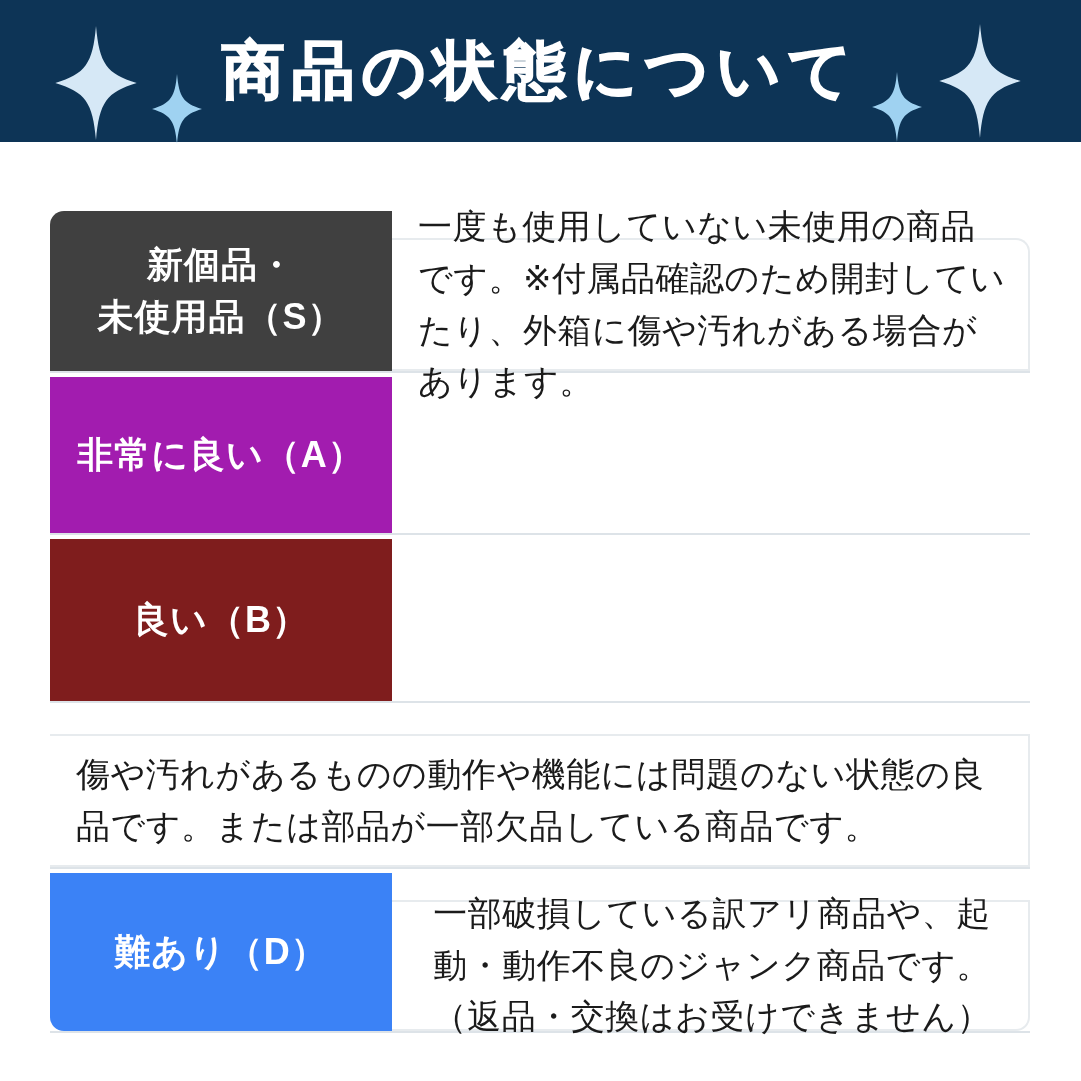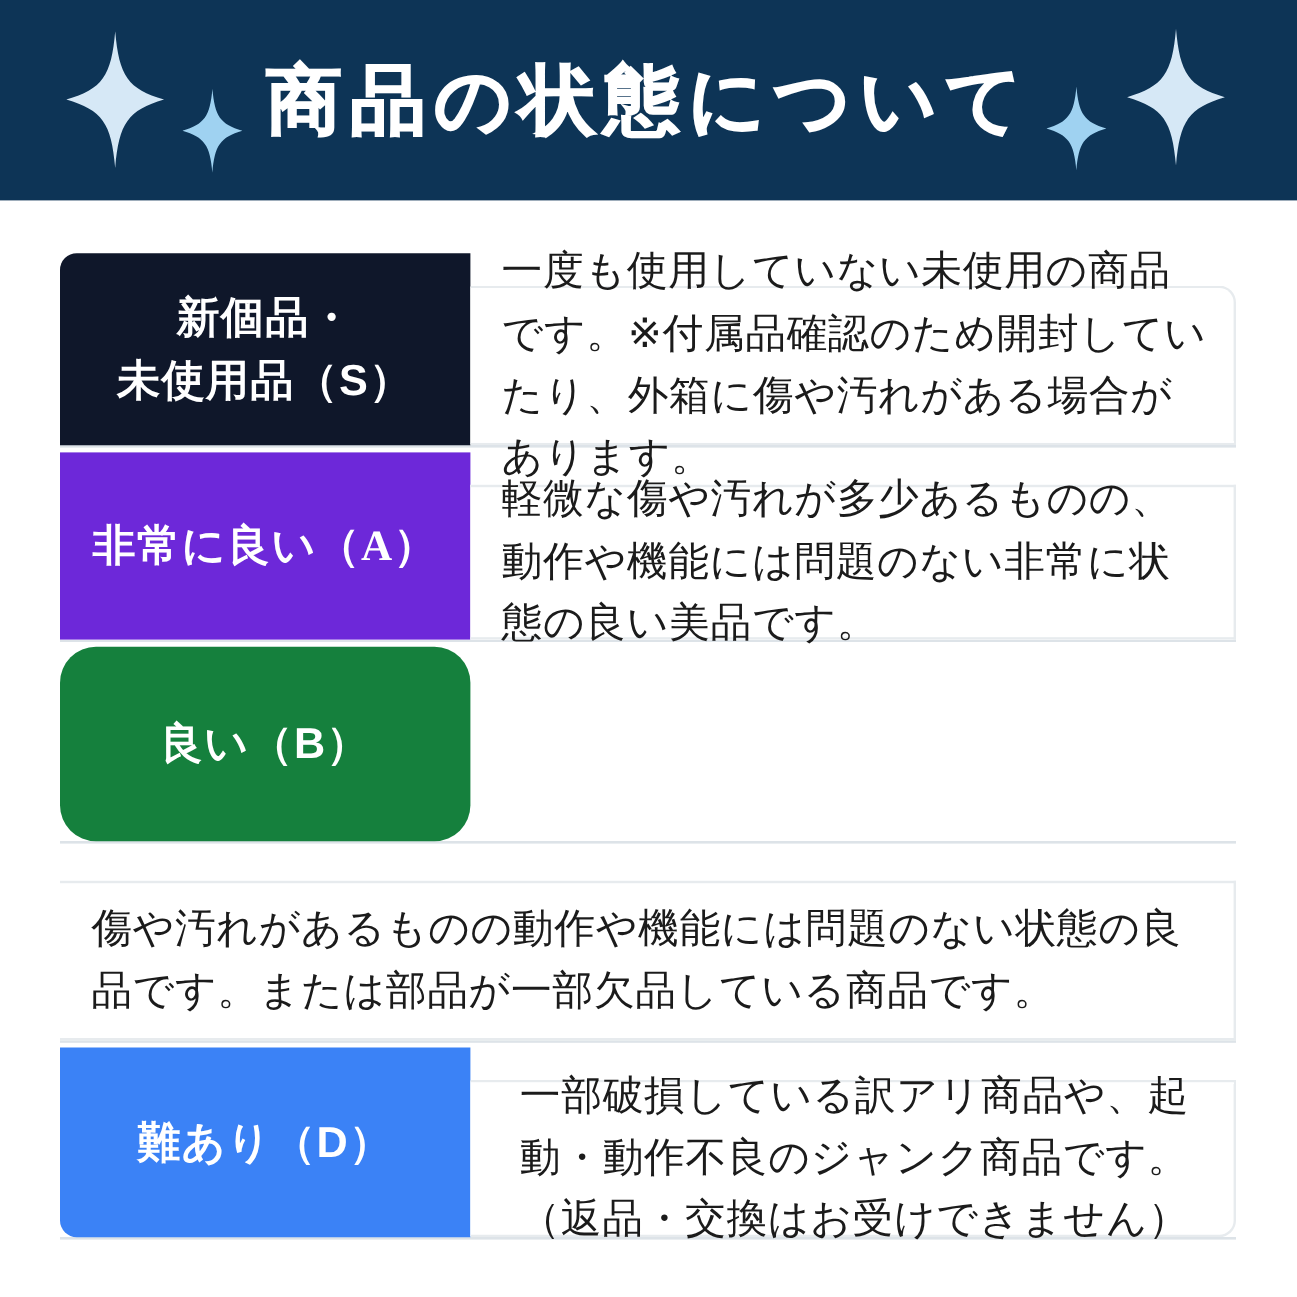--- a/index.html
+++ b/index.html
@@ -4,21 +4,21 @@
 <style>
   * { margin: 0; padding: 0; box-sizing: border-box; }
   html, body {
     width: 1081px; height: 1081px;
     background: #ffffff;
     font-family: "Liberation Sans", "DejaVu Sans", sans-serif;
     overflow: hidden;
   }
   .header {
     position: relative;
-    width: 1081px; height: 167px;
+    width: 1081px; height: 142px;
     display: flex; align-items: center; justify-content: center;
   }
   .header-title {
     color: #ffffff;
     font-size: 63px;
     font-weight: bold;
     letter-spacing: 7px;
     -webkit-text-stroke: 1.5px #ffffff;
     white-space: nowrap;
   }
@@ -88,34 +88,31 @@
   <svg class="sparkle sparkle-small-right" viewBox="0 0 100 140">
     <path d="M50 0 C54 46 63 59 100 70 C63 81 54 94 50 140 C46 94 37 81 0 70 C37 59 46 46 50 0 Z" style="fill: rgb(159, 210, 241);"></path>
   </svg>
   <svg class="sparkle sparkle-big-right" viewBox="0 0 100 140">
     <path d="M50 0 C54 46 63 59 100 70 C63 81 54 94 50 140 C46 94 37 81 0 70 C37 59 46 46 50 0 Z" style="fill: rgb(214, 232, 246);"></path>
   </svg>
 </div>
 
 <div class="condition-table">
   <div class="row">
-    <div class="grade-cell" style="background-color: #0f172a; color: rgb(255, 255, 255);">新個品・
+    <div class="grade-cell" style="background-color: #404040; color: rgb(255, 255, 255);">新個品・
 未使用品（S）</div>
     <div class="desc-cell">
       <span>一度も使用していない未使用の商品です。※付属品確認のため開封していたり、外箱に傷や汚れがある場合があります。</span>
     </div>
   </div>
   <div class="row">
-    <div class="grade-cell" style="background-color: #6d28d9; color: rgb(255, 255, 255); font-family: Liberation Serif, serif;">非常に良い（A）</div>
-    <div class="desc-cell">
-      <span>軽微な傷や汚れが多少あるものの、動作や機能には問題のない非常に状態の良い美品です。</span>
-    </div>
+    <div class="grade-cell" style="background-color: #a21caf; color: rgb(255, 255, 255);">非常に良い（A）</div>
   </div>
   <div class="row">
-    <div class="grade-cell" style="background-color: #15803d; color: rgb(255, 255, 255); border-radius: 30px;">良い（B）</div>
+    <div class="grade-cell" style="background-color: #7f1d1d; color: rgb(255, 255, 255);">良い（B）</div>
   </div>
   <div class="row">
     <div class="desc-cell">
       <span>傷や汚れがあるものの動作や機能には問題のない状態の良品です。または部品が一部欠品している商品です。</span>
     </div>
   </div>
   <div class="row">
     <div class="grade-cell" style="background-color: #3b82f6; color: rgb(255, 255, 255);">難あり（D）</div>
     <div class="desc-cell">
       <span>一部破損している訳アリ商品や、起動・動作不良のジャンク商品です。（返品・交換はお受けできません）</span>

